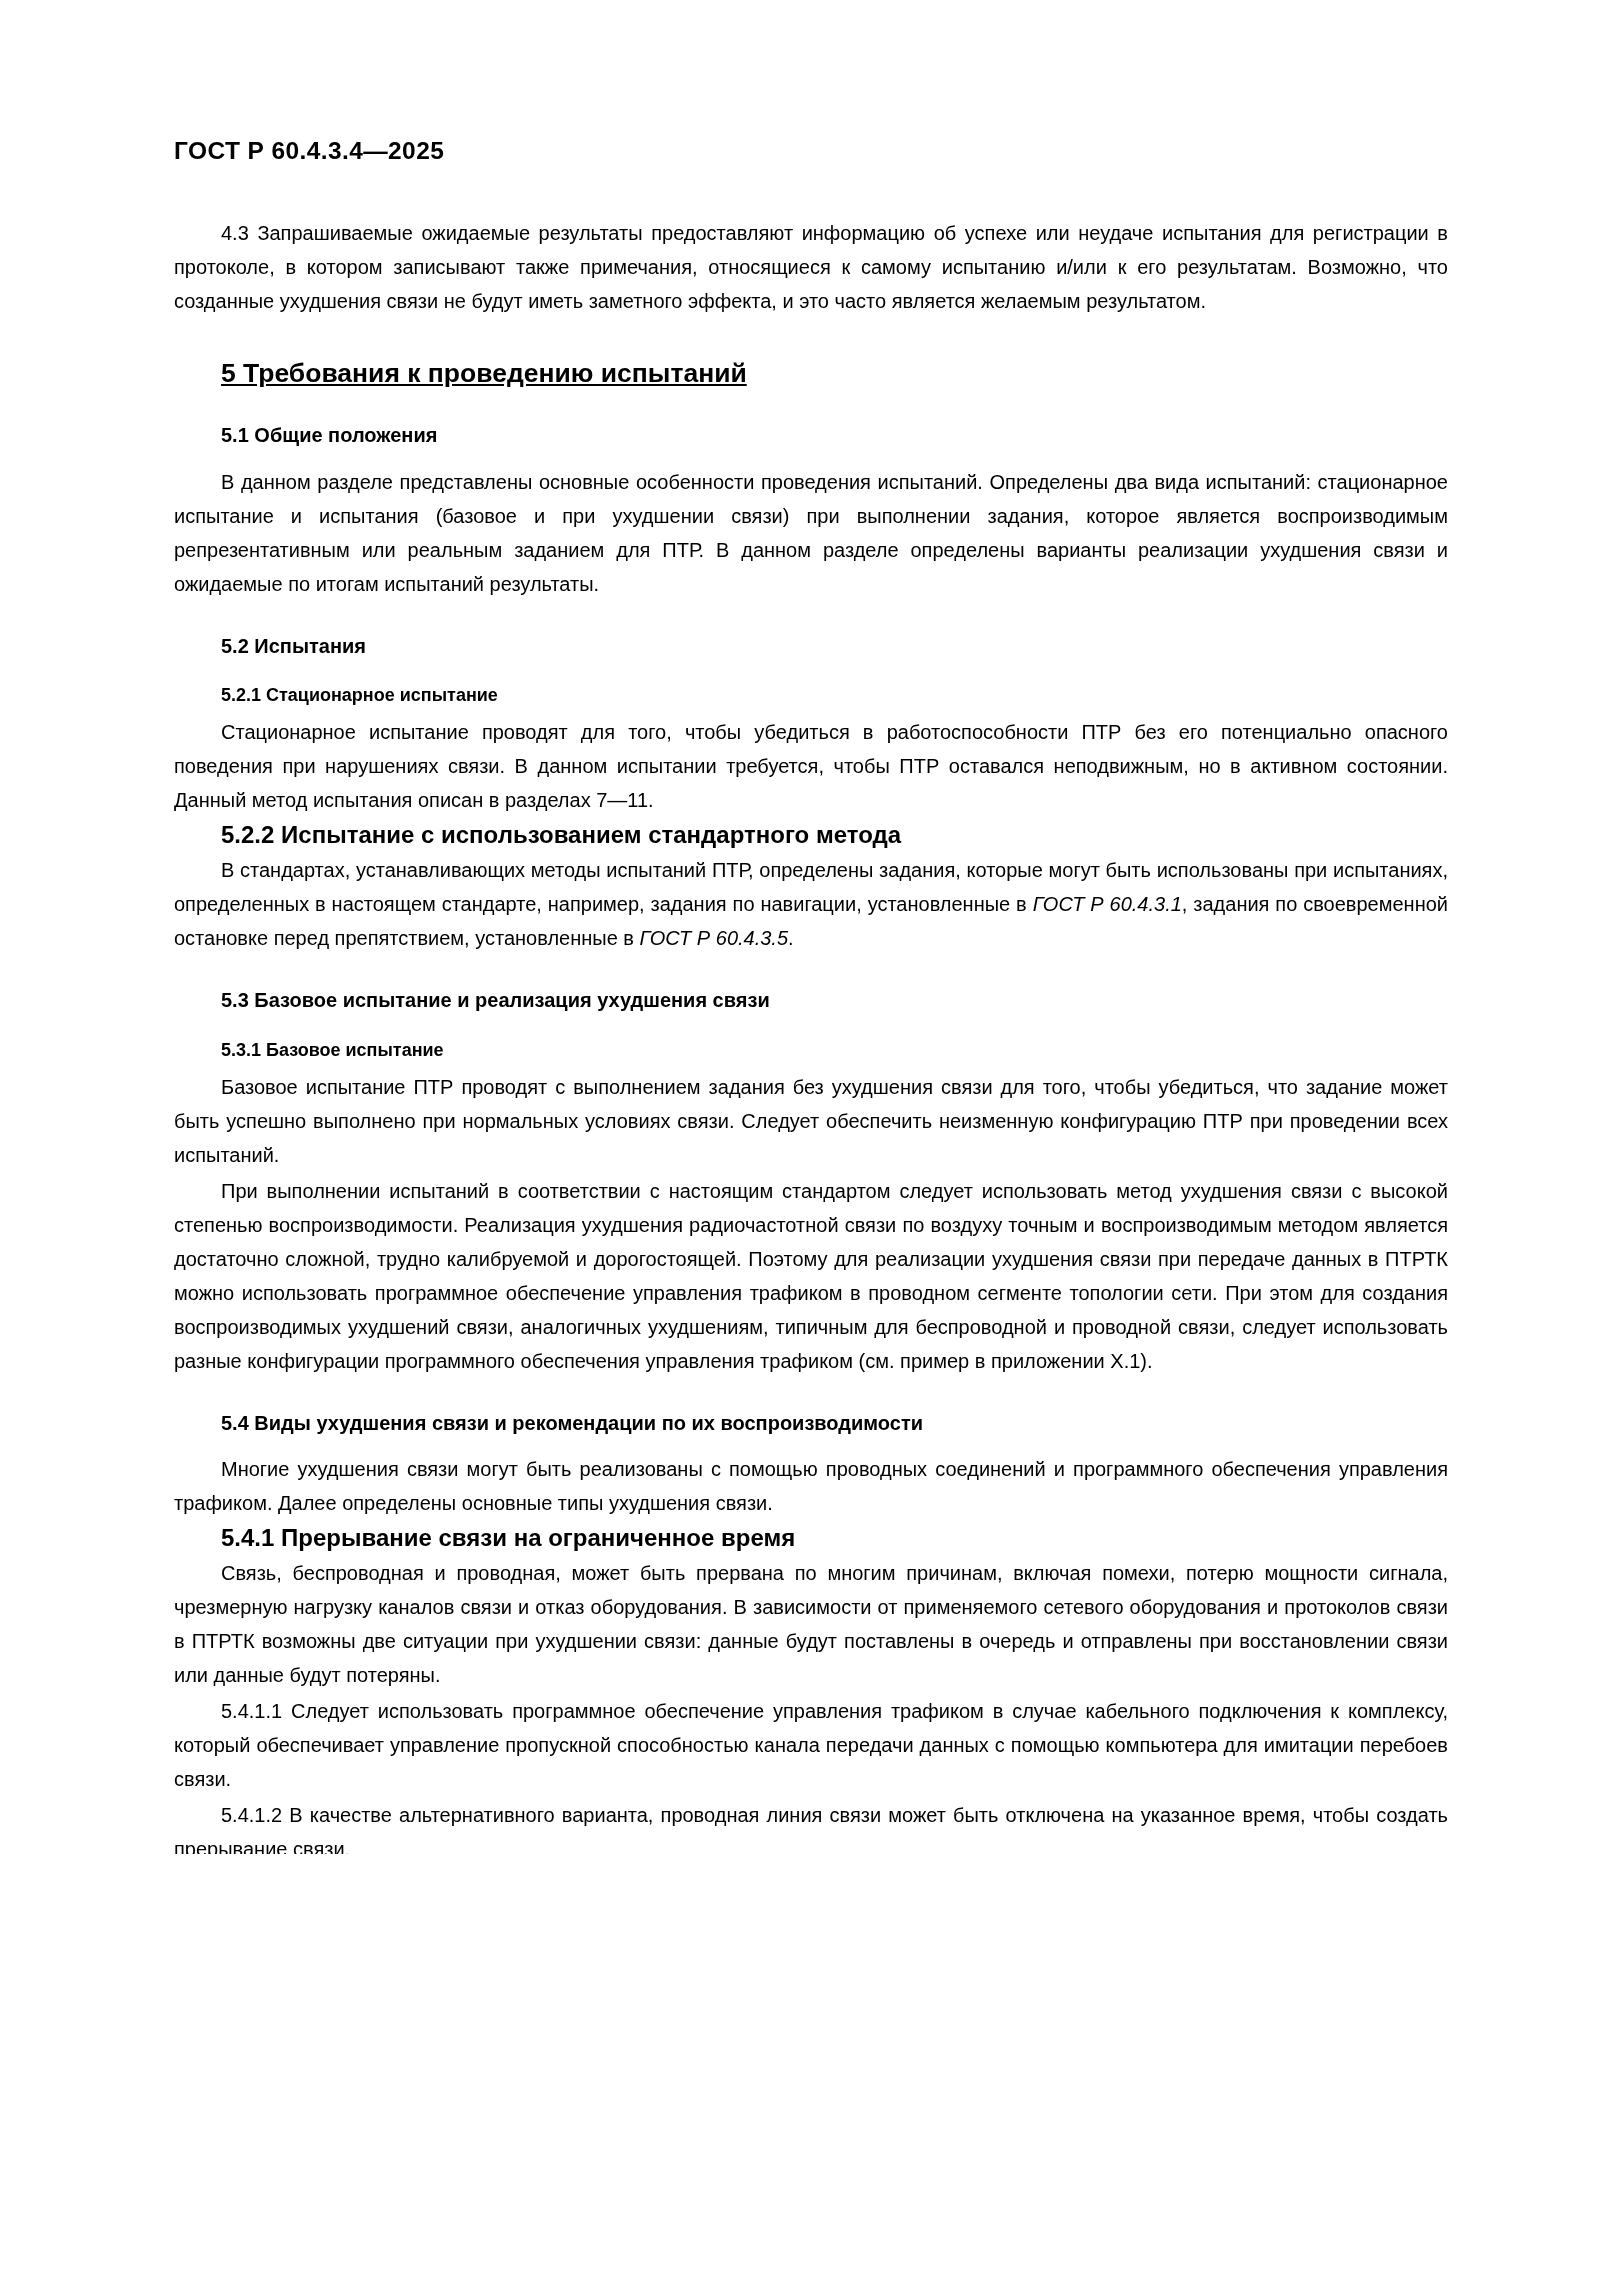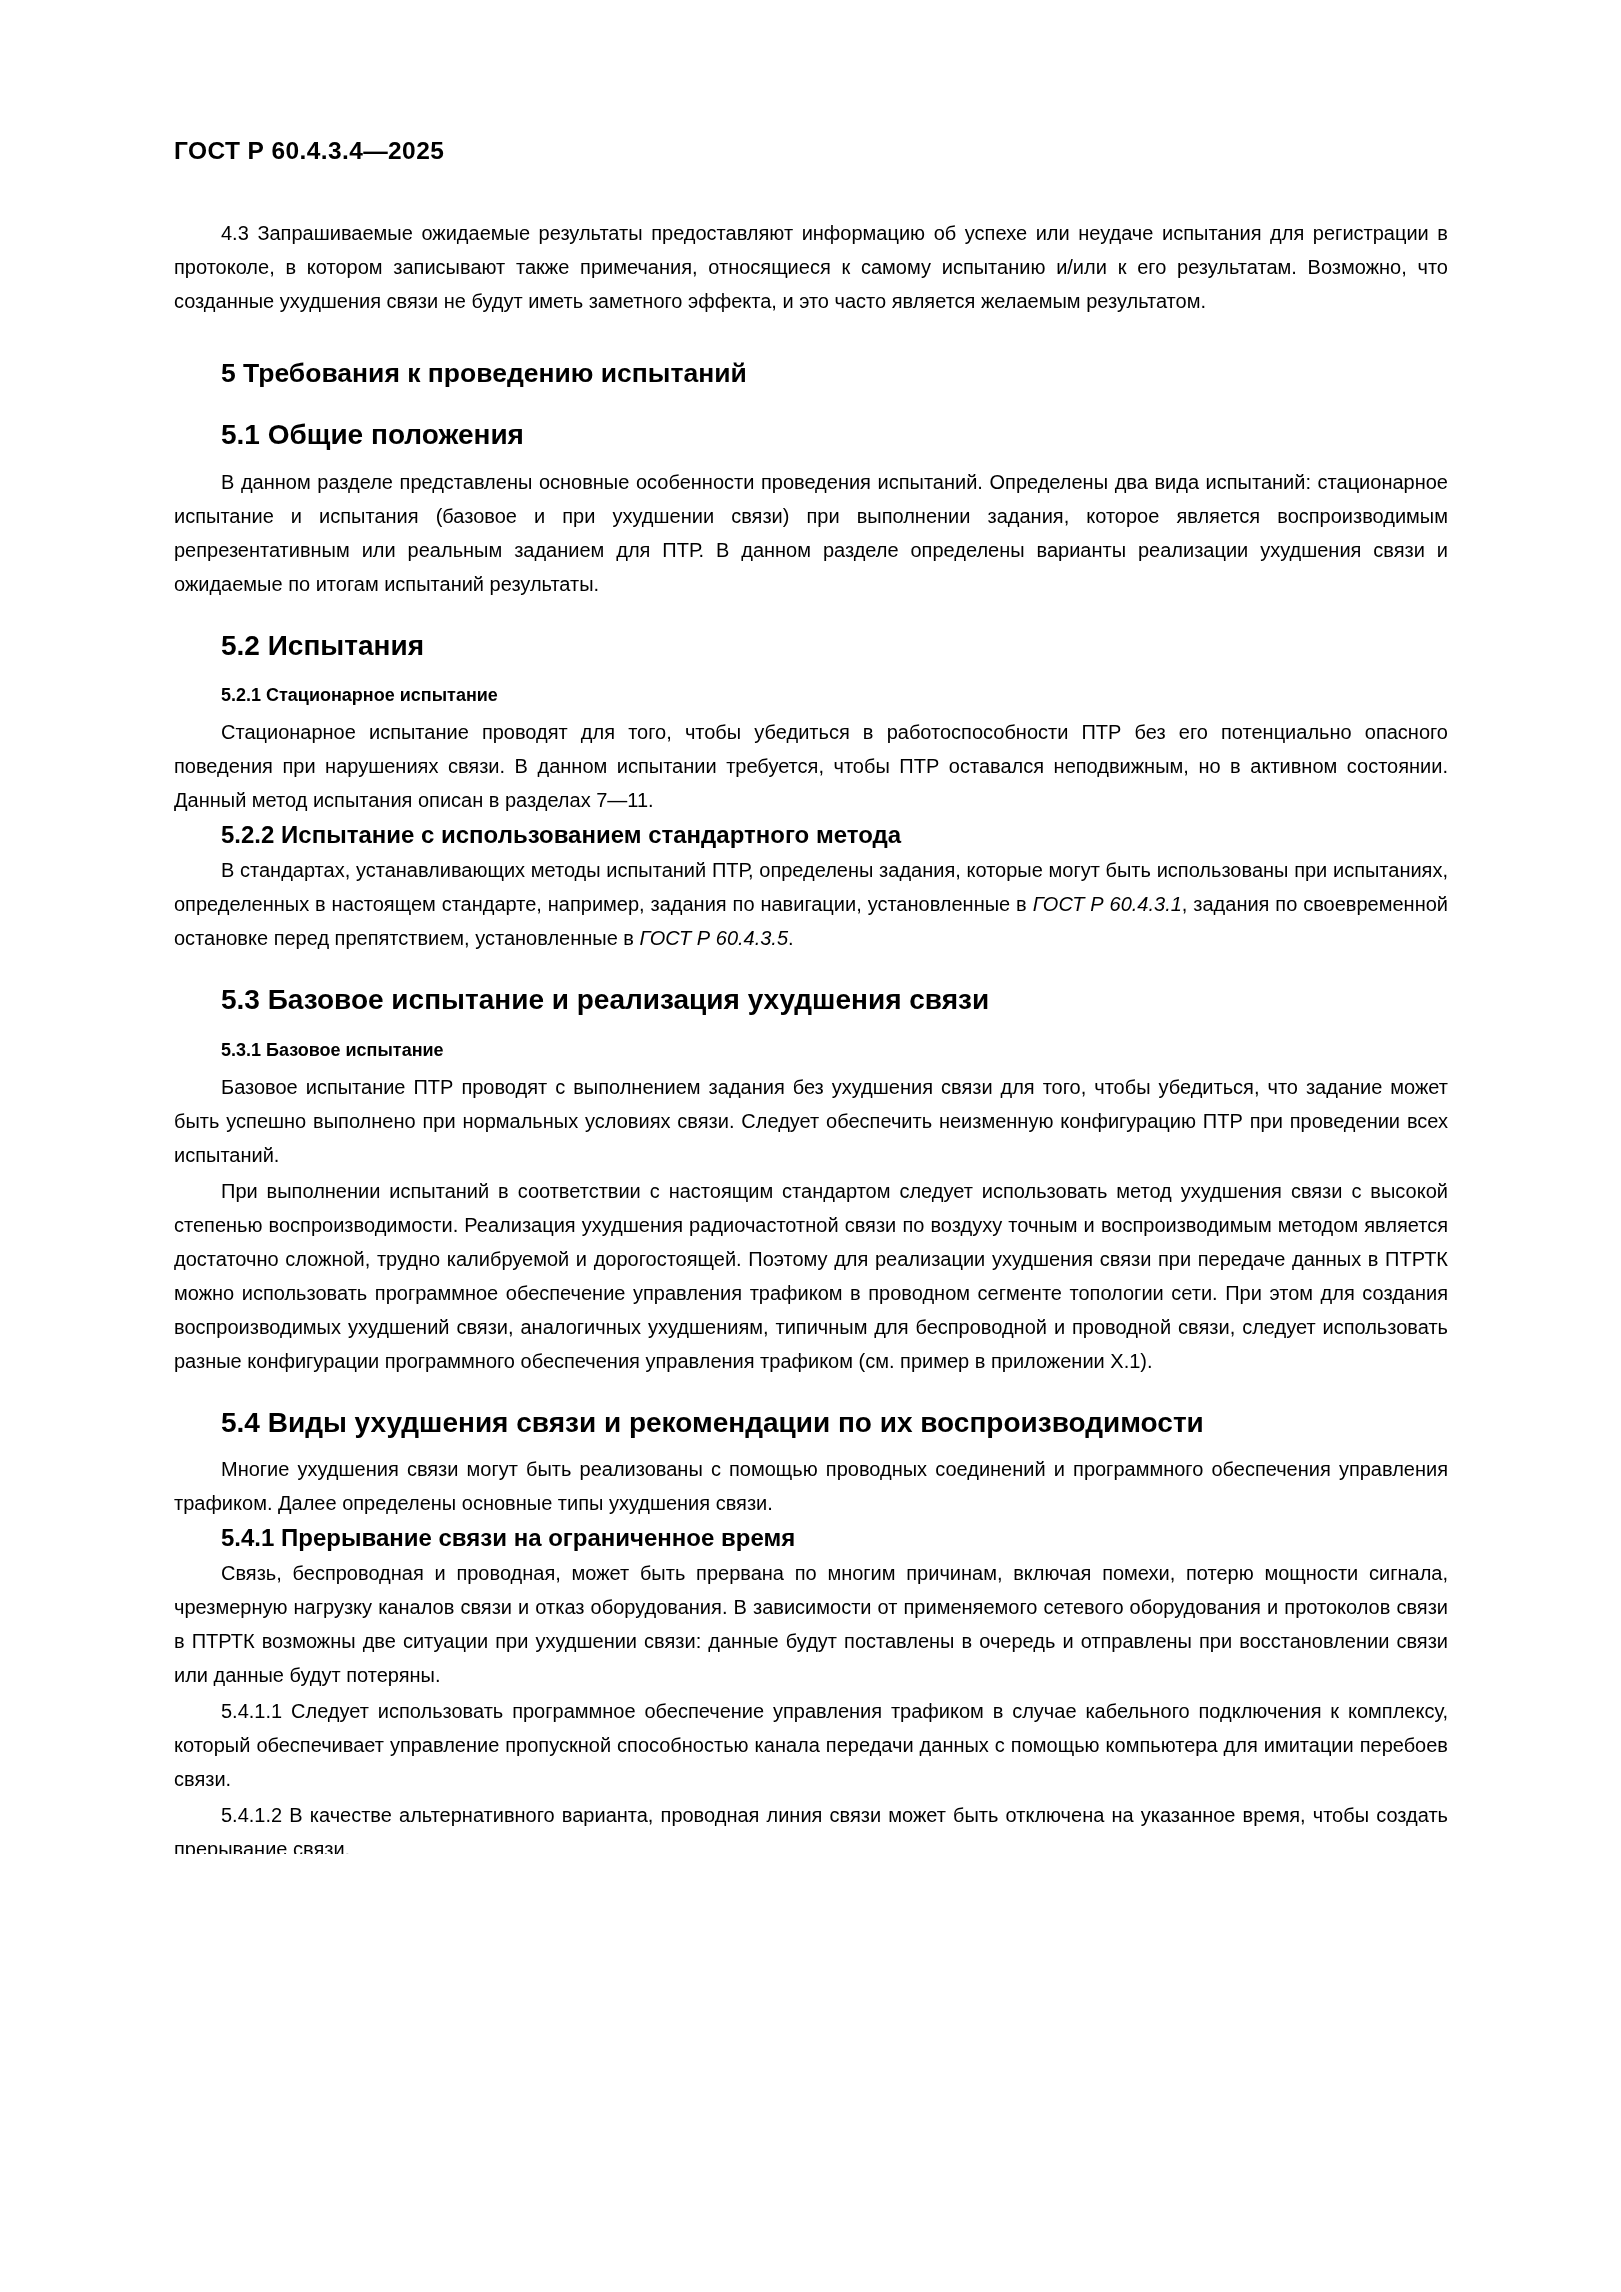--- a/index.html
+++ b/index.html
@@ -40,23 +40,24 @@
     hyphens: manual;
   }
   .indent {
     text-indent: 47px;
   }
   .h1 {
     font-size: 26.5px;
     font-weight: bold;
     margin: 39px 0 29px 47px;
     line-height: 33px;
+    text-decoration: underline;
   }
   .h2 {
-    font-size: 28px;
+    font-size: 20px;
     font-weight: bold;
     margin: 29px 0 13.7px 47px;
     line-height: 32px;
   }
   .h3 {
     font-size: 18px;
     font-weight: bold;
     margin: 17.6px 0 3.9px 47px;
     line-height: 32px;
   }

